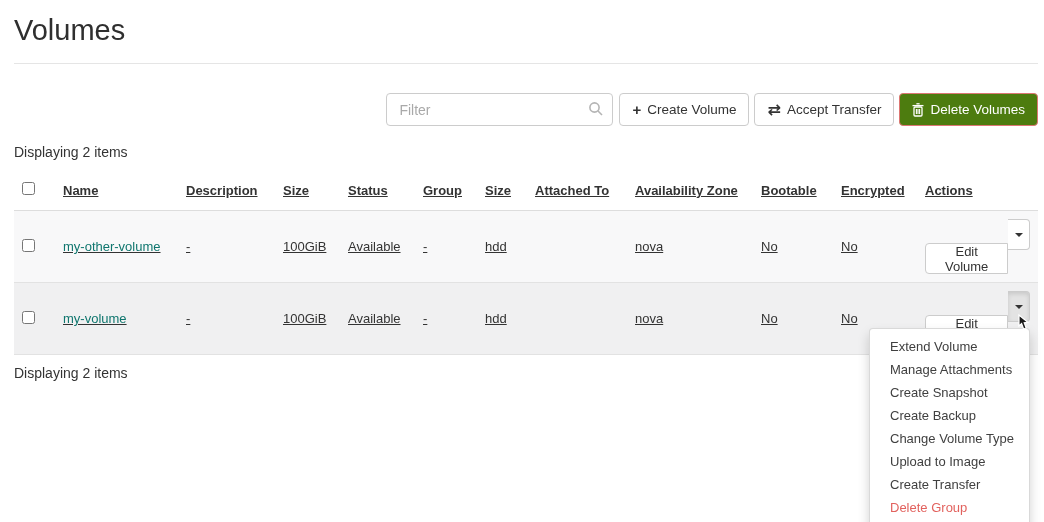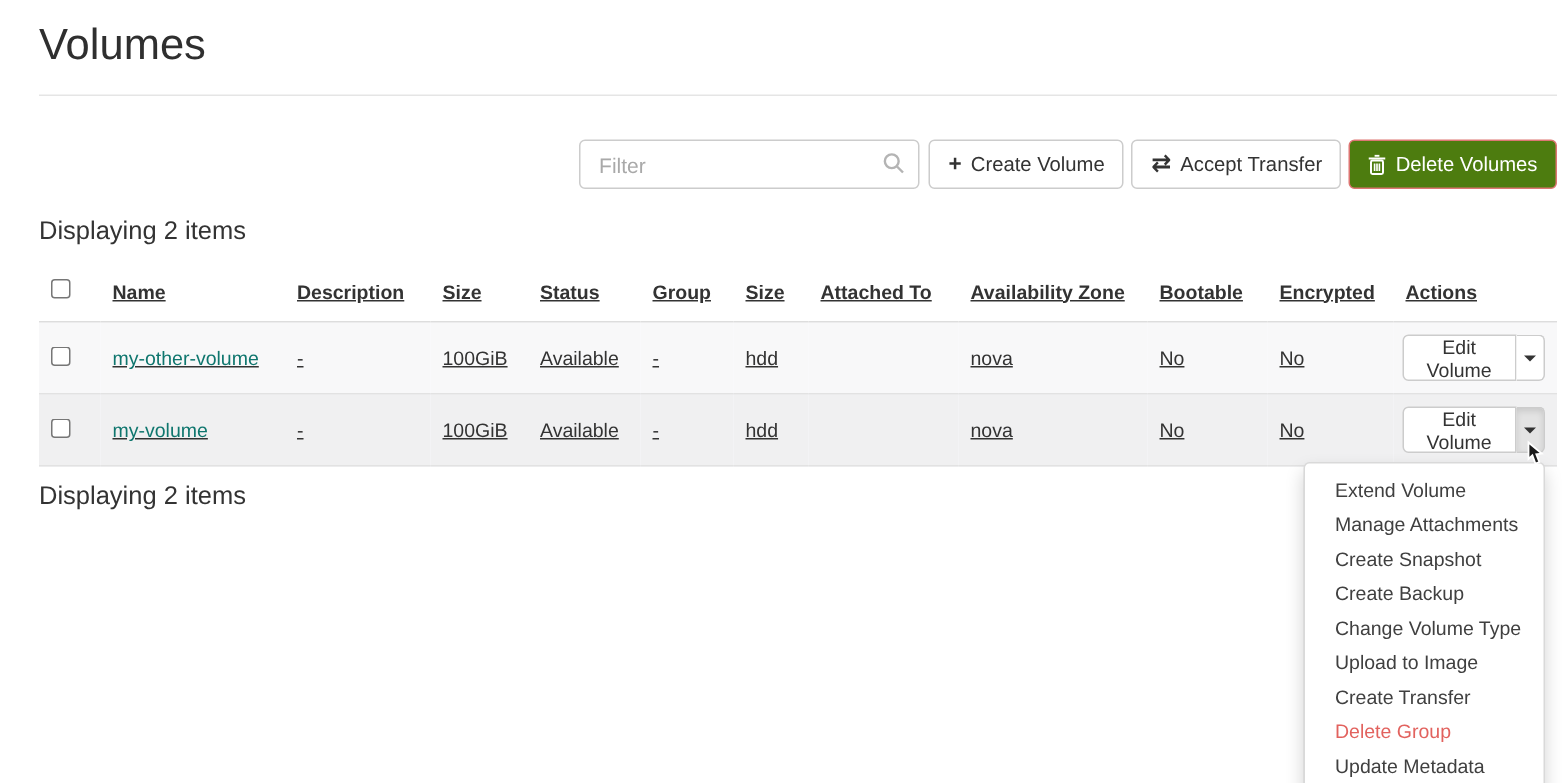--- a/index.html
+++ b/index.html
@@ -2,21 +2,21 @@
 <html><head>
 <meta charset="utf-8">
 <style>
   * { box-sizing: border-box; margin: 0; padding: 0; }
   html, body { width: 1044px; height: 522px; background: #fff; overflow: hidden; }
   body {
     font-family: "Liberation Sans", "DejaVu Sans", sans-serif;
     font-size: 13px;
     color: #333;
   }
-  .page { padding: 10px 6px 0 26px; position: relative; }
+  .page { padding: 10px 6px 0 14px; position: relative; }
 
   h1.page-title {
     font-size: 29px;
     font-weight: 400;
     color: #2f2f2f;
     margin: 4px 0 16px 0;
   }
   hr.title-divider { border: none; border-top: 1px solid #e5e5e5; margin: 0 0 0 0; }
 
   
@@ -52,21 +52,21 @@
     white-space: nowrap;
   }
   .btn .plus-glyph { font-weight: 700; font-size: 15px; line-height: 1; }
   .btn .transfer-glyph { font-size: 16px; line-height: 1; font-weight: 700; }
   .btn-danger {
     background: #4d7c0f;
     border-color: #dd7673;
     color: #fff;
   }
 
-  .summary { font-size: 17px; color: #333; margin-bottom: 8px; }
+  .summary { font-size: 14px; color: #333; margin-bottom: 8px; }
 
   
   table.volumes { width: 100%; border-collapse: collapse; table-layout: fixed; }
   table.volumes th, table.volumes td {
     text-align: left; vertical-align: middle;
     padding: 8px 8px;
     font-size: 13px;
     text-decoration: underline;
   }
   table.volumes thead th {
@@ -95,21 +95,21 @@
   input[type="checkbox"] { width: 13px; height: 13px; cursor: pointer; }
 
   
   .btn-group { position: relative; display: inline-flex; float: right; }
   .btn-sm {
     height: 31px;
     background: #fff; border: 1px solid #ccc;
     font-size: 13px; color: #333;
     font-family: inherit; cursor: pointer;
   }
-  .btn-main { border-radius: 4px 0 0 4px; padding: 0 12px; }
+  .btn-main { border-radius: 4px 0 0 4px; padding: 0 12px; margin-top: 24px; }
   .btn-caret { border-radius: 0 4px 4px 0; border-left: none; width: 26px; display: inline-flex; align-items: center; justify-content: center; }
   .btn-caret.active { background: #e3e3e3; box-shadow: inset 0 2px 4px rgba(0,0,0,.12); }
   .caret {
     display: inline-block; width: 0; height: 0;
     border-left: 4px solid transparent;
     border-right: 4px solid transparent;
     border-top: 4px solid #333;
   }
 
   

